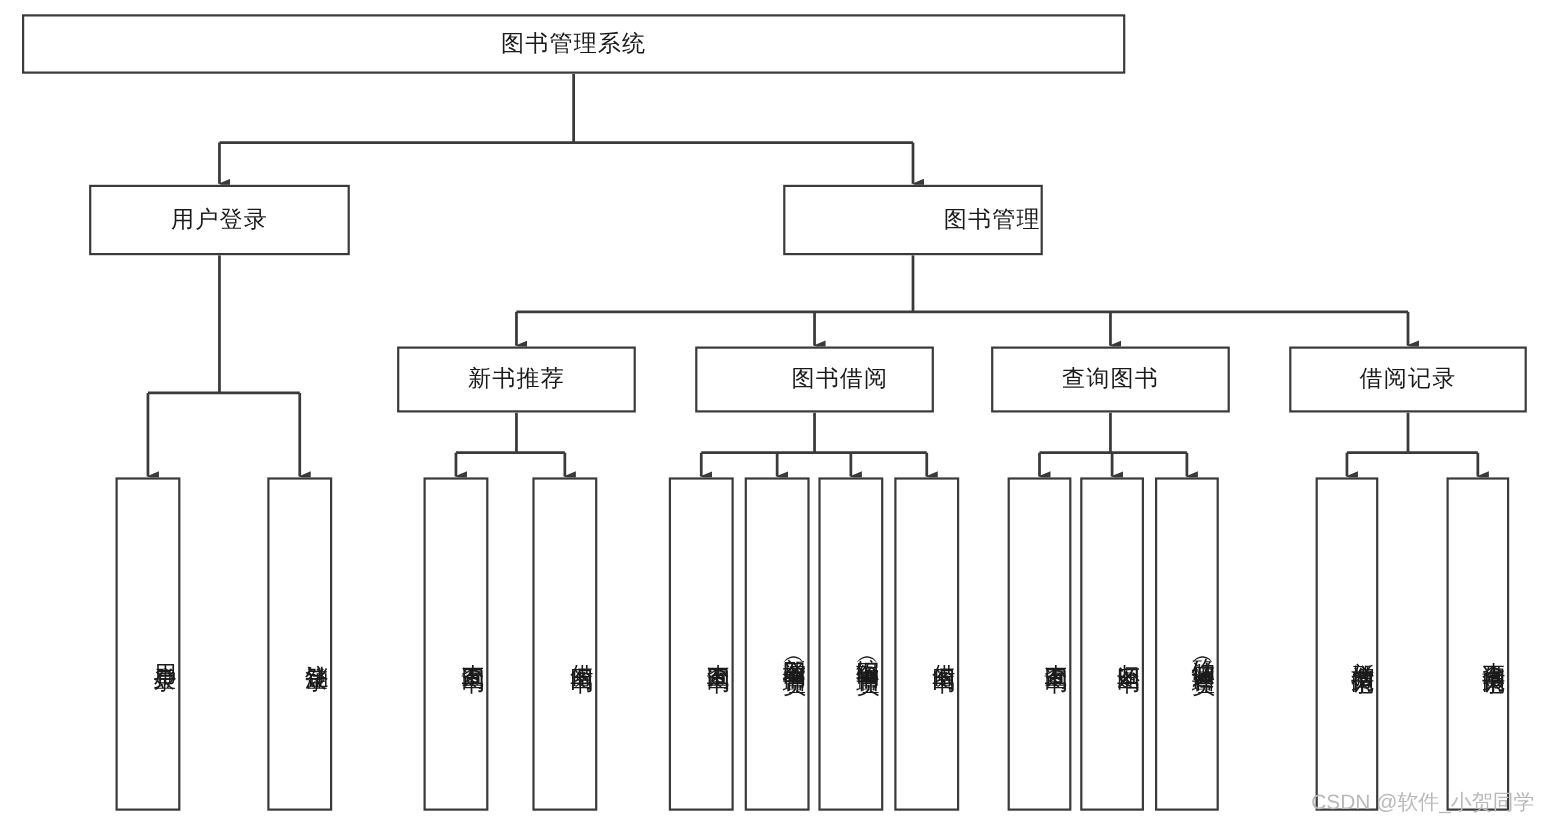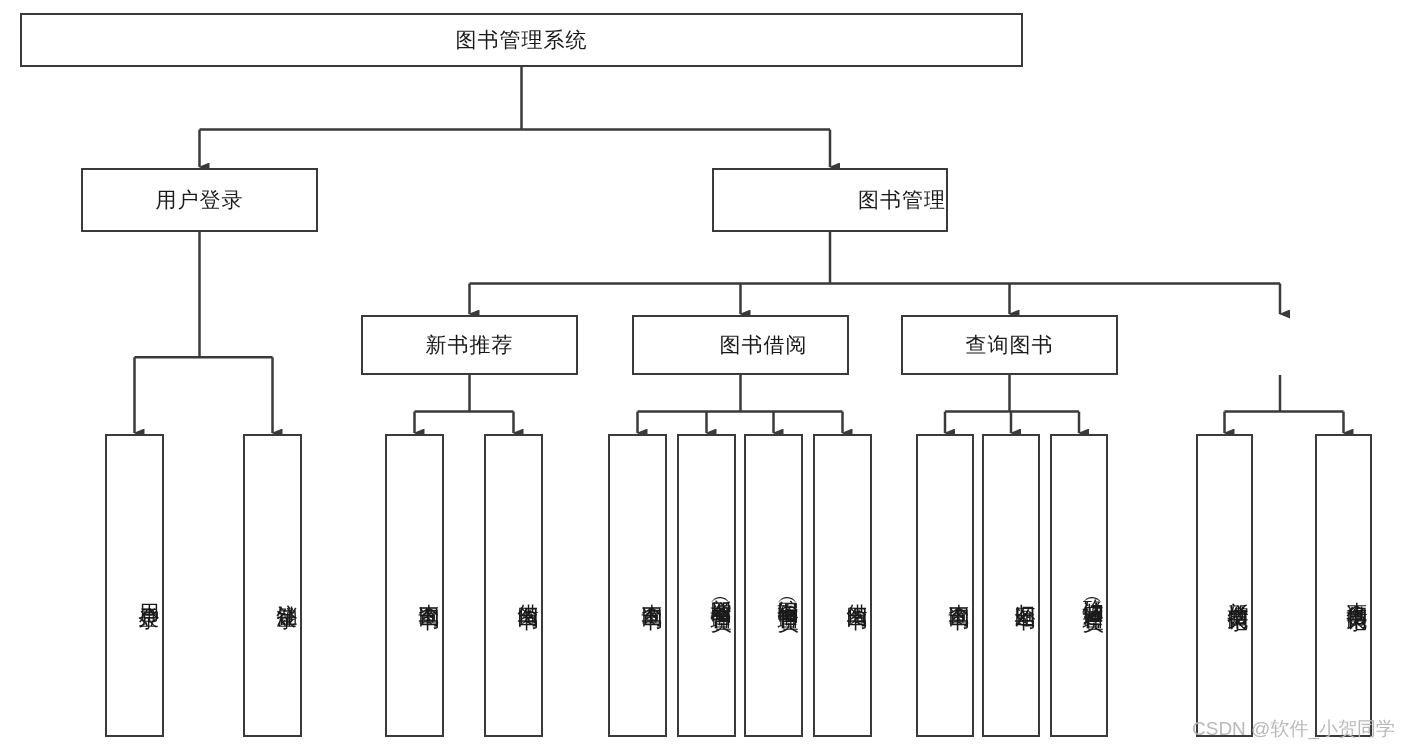--- a/index.html
+++ b/index.html
@@ -129,20 +129,23 @@
 
   <div class="node h" style="left: 361px; top: 315px; width: 217px; height: 60px;">
       <span class="txt">新书推荐</span>
     </div>
   <div class="node h" style="left: 632px; top: 315px; width: 217px; height: 60px; padding-left: 46px;">
       <span class="txt">图书借阅</span>
     </div>
   <div class="node h" style="left: 901px; top: 315px; width: 217px; height: 60px;">
       <span class="txt">查询图书</span>
     </div>
+  <div class="node h" style="left: 1172px; top: 315px; width: 216px; height: 60px;">
+      <span class="txt">借阅记录</span>
+    </div>
 
   <div class="node v" style="left: 105px; top: 434px; width: 59px; height: 303px;">
       <span class="vtext">用户登录</span>
     </div>
   <div class="node v" style="left: 243px; top: 434px; width: 59px; height: 303px;">
       <span class="vtext">注销登录</span>
     </div>
 
   <div class="node v" style="left: 385px; top: 434px; width: 59px; height: 303px;">
       <span class="vtext">查询图书</span>

